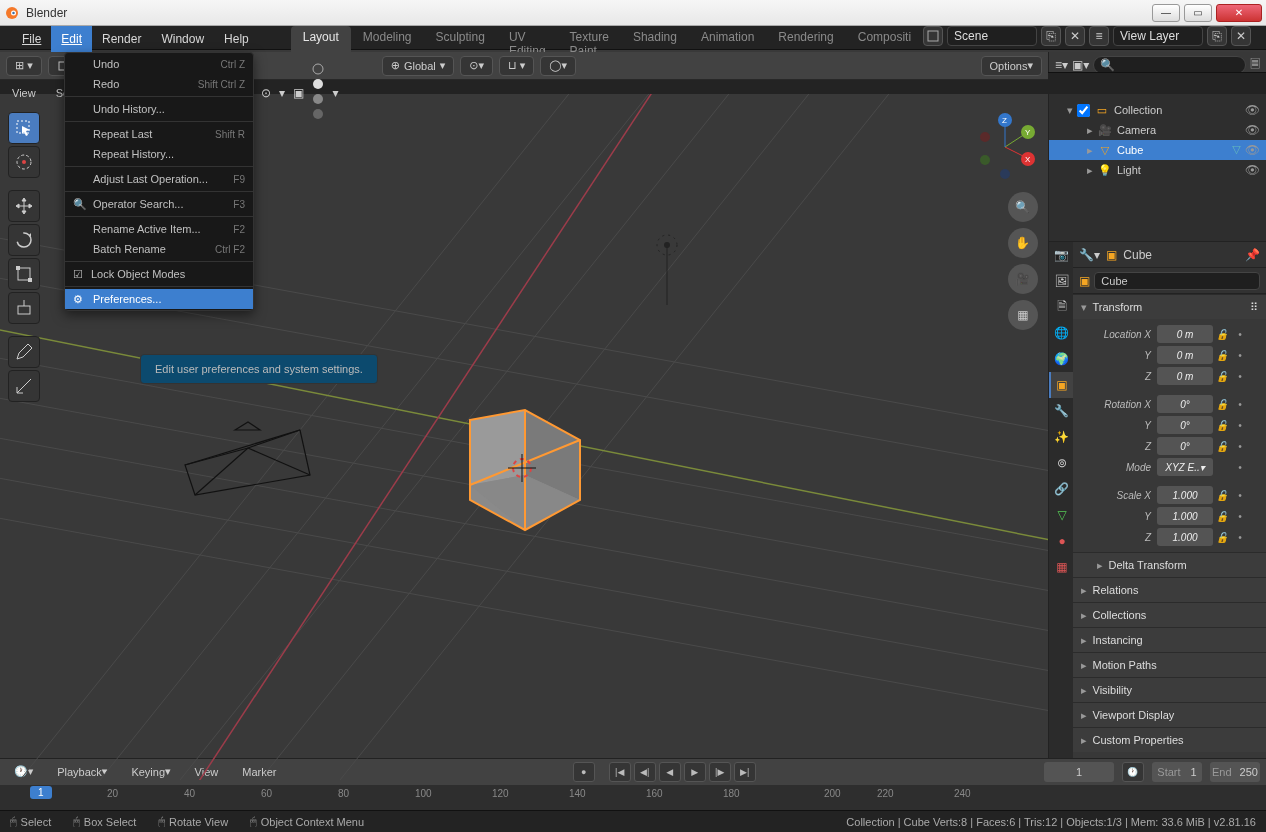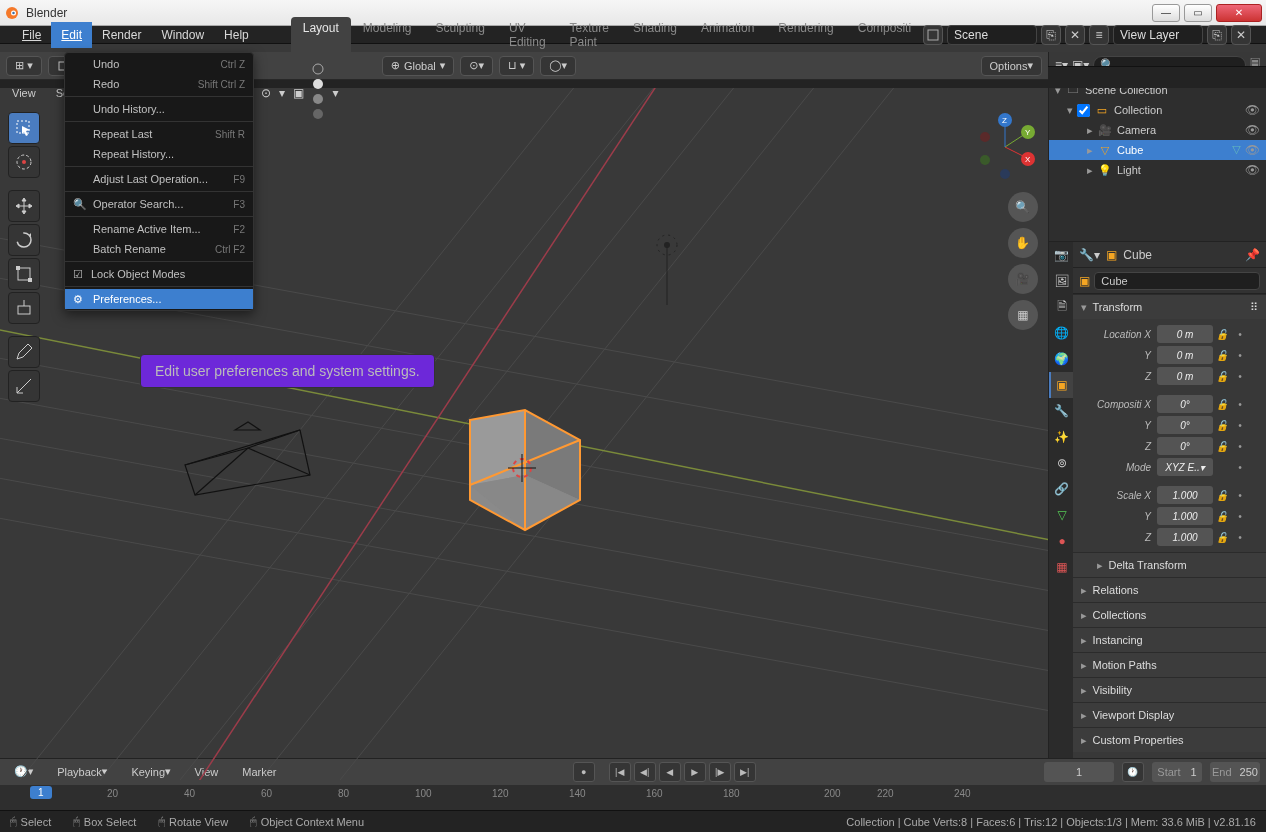--- a/index.html
+++ b/index.html
@@ -6,21 +6,21 @@
 body { background:#393939; color:#ccc; overflow:hidden; font-size:12px; width:1266px; height:832px; position:relative; }
 
 
 .titlebar { height:26px; background:linear-gradient(#f6f6f6,#e8e8e8); display:flex; align-items:center; padding:0 4px; border-bottom:1px solid #aaa; }
 .titlebar .icon { width:16px; height:16px; margin-right:6px; }
 .titlebar .title { color:#333; font-size:12px; flex:1; }
 .titlebar .winbtn { width:28px; height:18px; border:1px solid #999; margin-left:4px; display:flex; align-items:center; justify-content:center; font-size:10px; background:linear-gradient(#fff,#ddd); border-radius:3px; color:#333; }
 .titlebar .winbtn.close { background:linear-gradient(#e67,#c33); color:#fff; border-color:#a22; width:46px; }
 
 
-.menubar { height:18px; background:#232323; display:flex; align-items:center; border-bottom:1px solid #111; }
+.menubar { height:24px; background:#232323; display:flex; align-items:flex-start; border-bottom:1px solid #111; }
 .menubar .logo { width:24px; height:24px; margin:0 6px; }
 .menubar .menu-item { padding:0 10px; height:26px; display:flex; align-items:center; color:#d8d8d8; cursor:pointer; }
 .menubar .menu-item.active { background:#3d7fcf; color:#fff; }
 .menubar .tabs { display:flex; margin-left:32px; }
 .menubar .tab { padding:4px 12px; color:#8a8a8a; border-radius:4px 4px 0 0; cursor:pointer; }
 .menubar .tab.active { background:#424242; color:#e6e6e6; }
 .menubar .spacer { flex:1; }
 .menubar .rightgrp { display:flex; align-items:center; gap:4px; padding-right:20px; }
 .menubar .field { background:#1f1f1f; border:1px solid #444; border-radius:4px; padding:2px 6px; color:#ddd; min-width:90px; height:20px; display:flex; align-items:center; }
 .menubar .sq { width:20px; height:20px; background:#353535; border:1px solid #555; border-radius:4px; display:flex; align-items:center; justify-content:center; }
@@ -56,21 +56,21 @@
 .dropdown { position:absolute; top:52px; left:64px; width:190px; background:#181818; border:1px solid #333; border-radius:4px; box-shadow:0 4px 12px rgba(0,0,0,0.5); z-index:20; padding:1px 0; }
 .dropdown .dd-item { display:flex; align-items:center; height:20px; padding:0 8px; color:#c0c0c0; font-size:11px; cursor:pointer; }
 .dropdown .dd-item .lbl { flex:1; }
 .dropdown .dd-item .sc { color:#777; font-size:10px; }
 .dropdown .dd-item.hl { background:#3d7fcf; color:#fff; }
 .dropdown .dd-sep { height:1px; background:#333; margin:2px 0; }
 .dropdown .dd-item .chk { width:14px; display:inline-block; margin-right:4px; }
 .dropdown .dd-item .iconslot { width:16px; margin-right:4px; display:flex; }
 
 
-.tooltip { position:absolute; top:354px; left:140px; background:#6d28d9; color:#bbb; padding:8px 14px; border-radius:4px; font-size:14px; z-index:19; border:1px solid #333; }
+.tooltip { position:absolute; top:354px; left:140px; background:#0c4a6e; color:#bbb; padding:8px 14px; border-radius:4px; font-size:11px; z-index:19; border:1px solid #333; }
 
 
 .outliner { flex:0 0 190px; background:#2e2e2e; border-bottom:1px solid #222; display:flex; flex-direction:column; }
 .outliner .ol-hdr { height:26px; background:#383838; display:flex; align-items:center; padding:0 6px; gap:4px; }
 .outliner .ol-hdr .olsearch { flex:1; background:#1f1f1f; border:1px solid #444; border-radius:10px; height:18px; padding:0 6px; display:flex; align-items:center; }
 .outliner .ol-body { flex:1; overflow:auto; padding:2px 0; }
 .outliner .ol-row { display:flex; align-items:center; height:20px; padding:0 6px; font-size:11px; }
 .outliner .ol-row.sel { background:#3d7fcf; color:#fff; }
 .outliner .ol-row .tw { width:10px; color:#999; }
 .outliner .ol-row .oicon { width:16px; height:16px; margin-right:4px; display:flex; align-items:center; justify-content:center; }
@@ -453,21 +453,21 @@
                 <span class="picon">•</span>
               </div>
             <div class="prow">
                 <span class="plabel">Z</span>
                 <span class="pval">0 m</span>
                 <span class="picon">🔓</span>
                 <span class="picon">•</span>
               </div>
             <div style="height:6px"></div>
             <div class="prow">
-                <span class="plabel">Compositi X</span>
+                <span class="plabel">Rotation X</span>
                 <span class="pval">0°</span>
                 <span class="picon">🔓</span>
                 <span class="picon">•</span>
               </div>
             <div class="prow">
                 <span class="plabel">Y</span>
                 <span class="pval">0°</span>
                 <span class="picon">🔓</span>
                 <span class="picon">•</span>
               </div>

